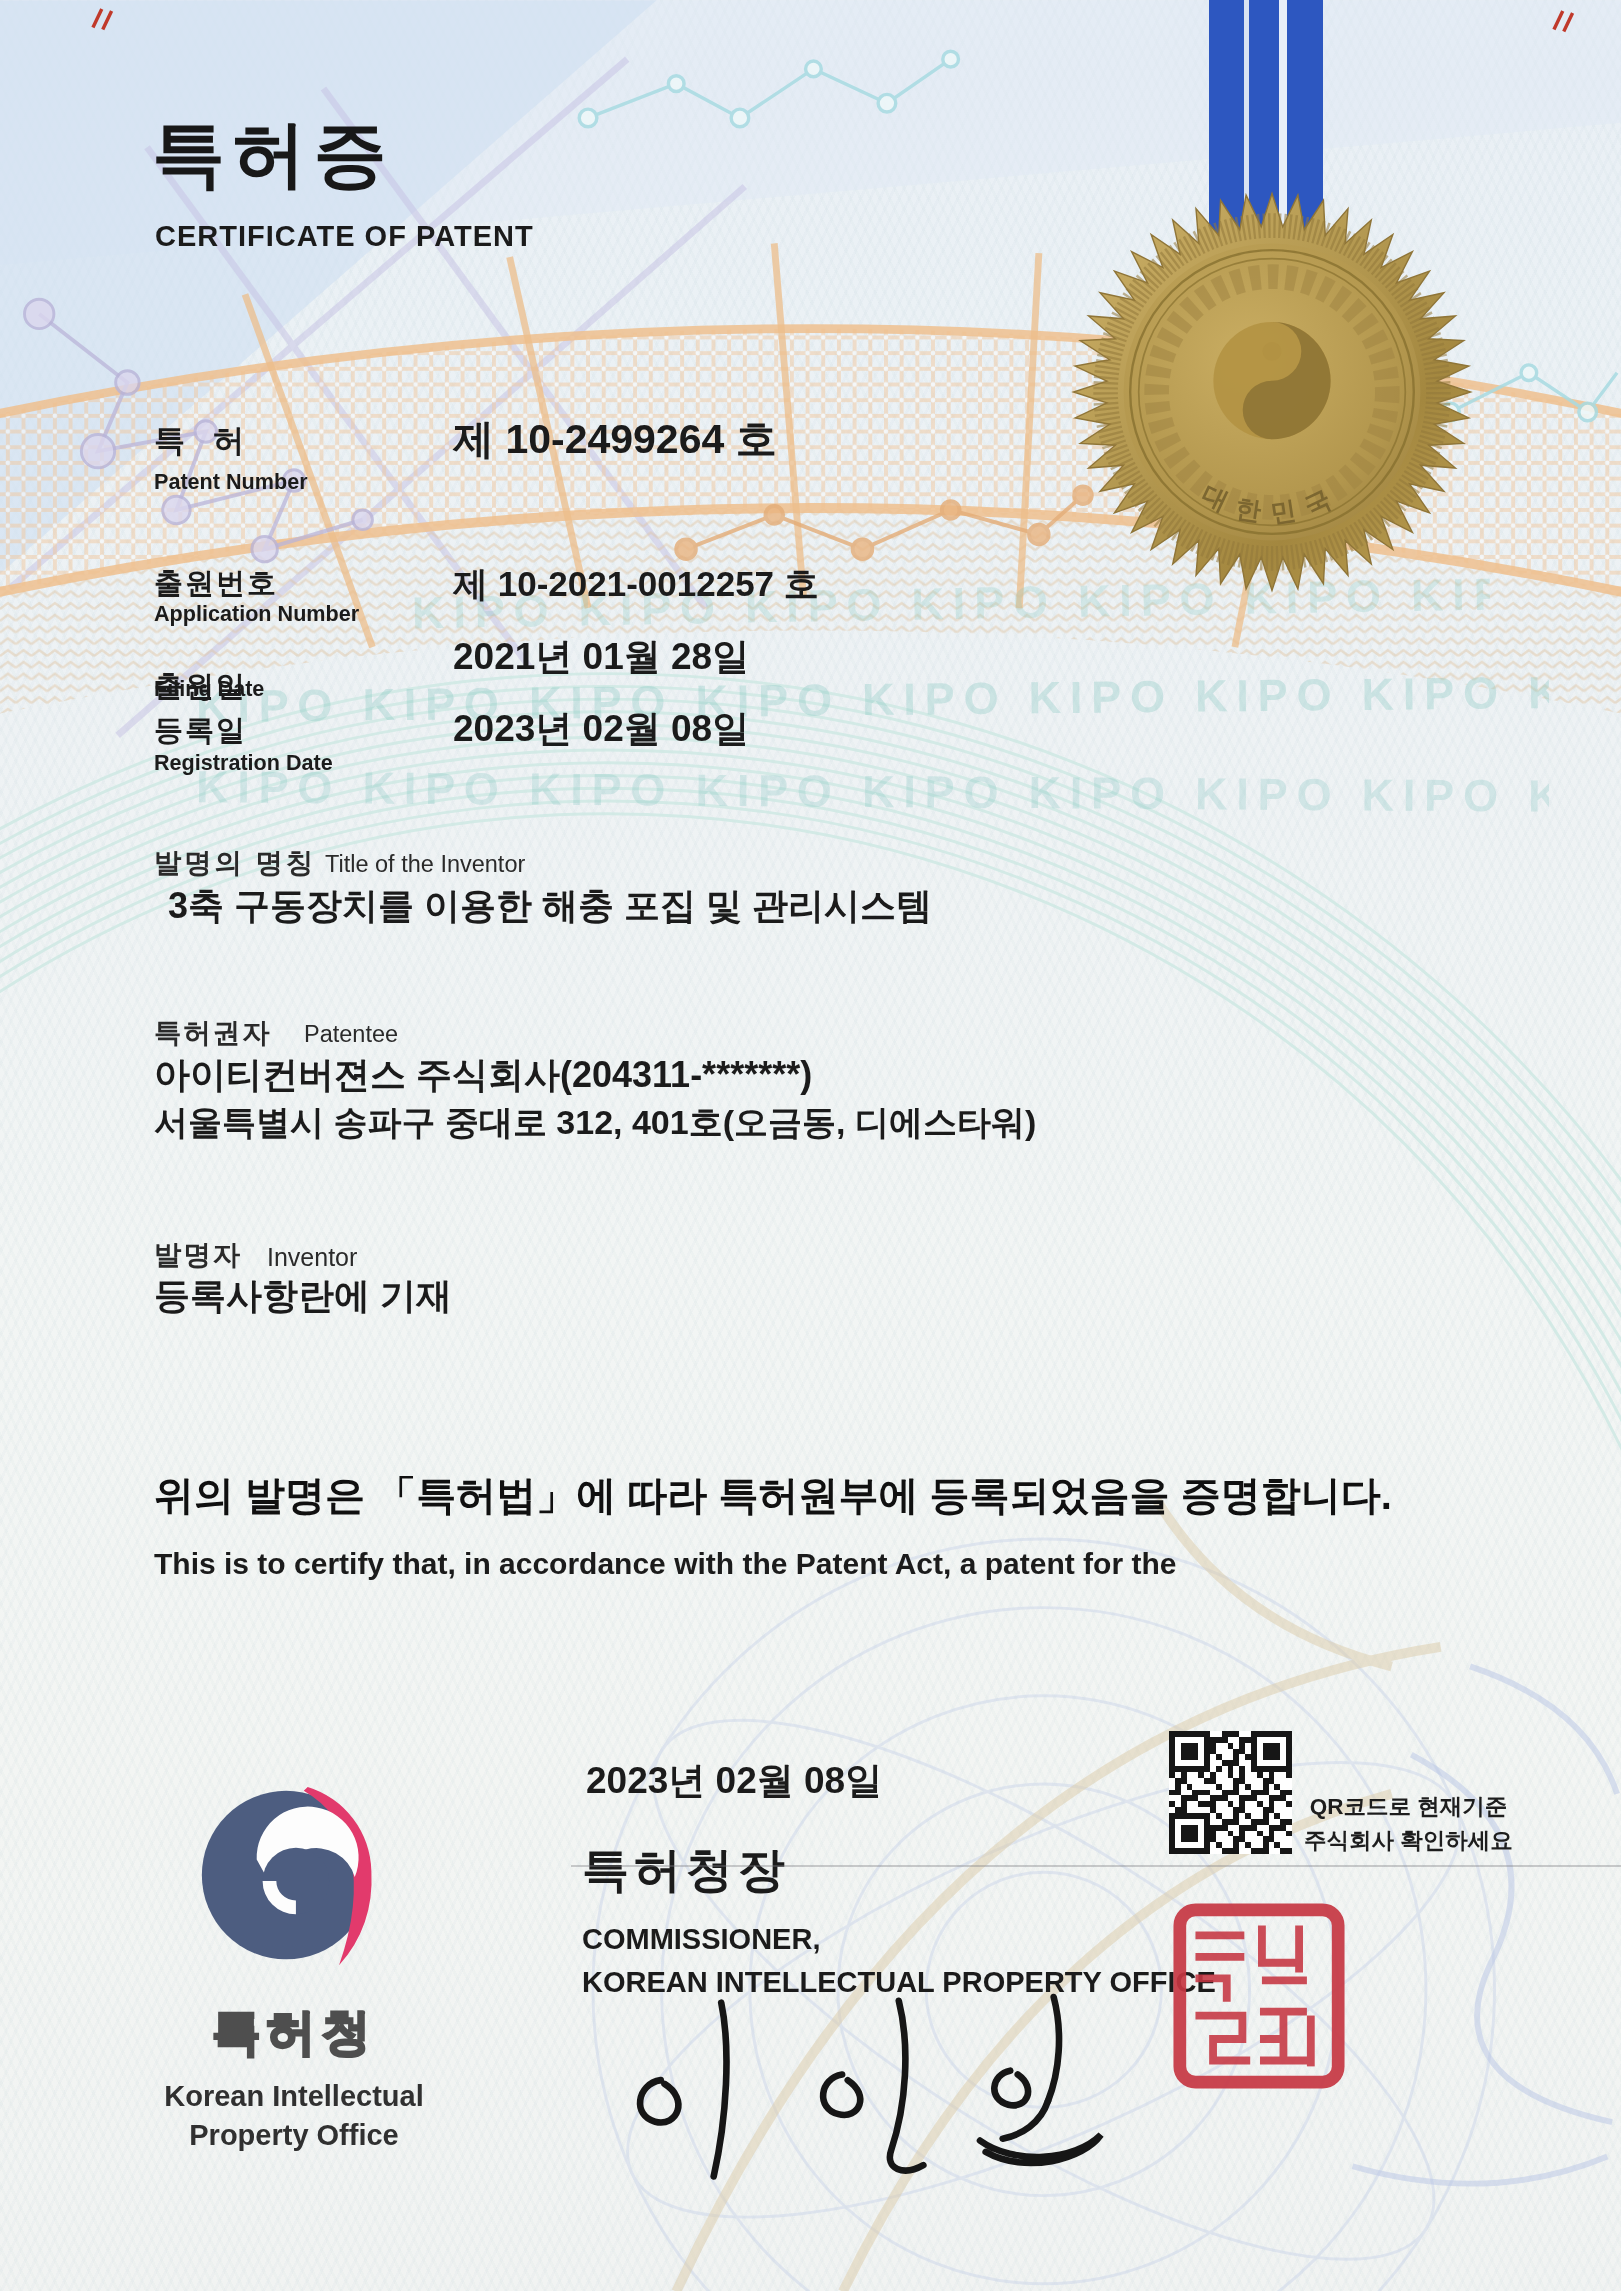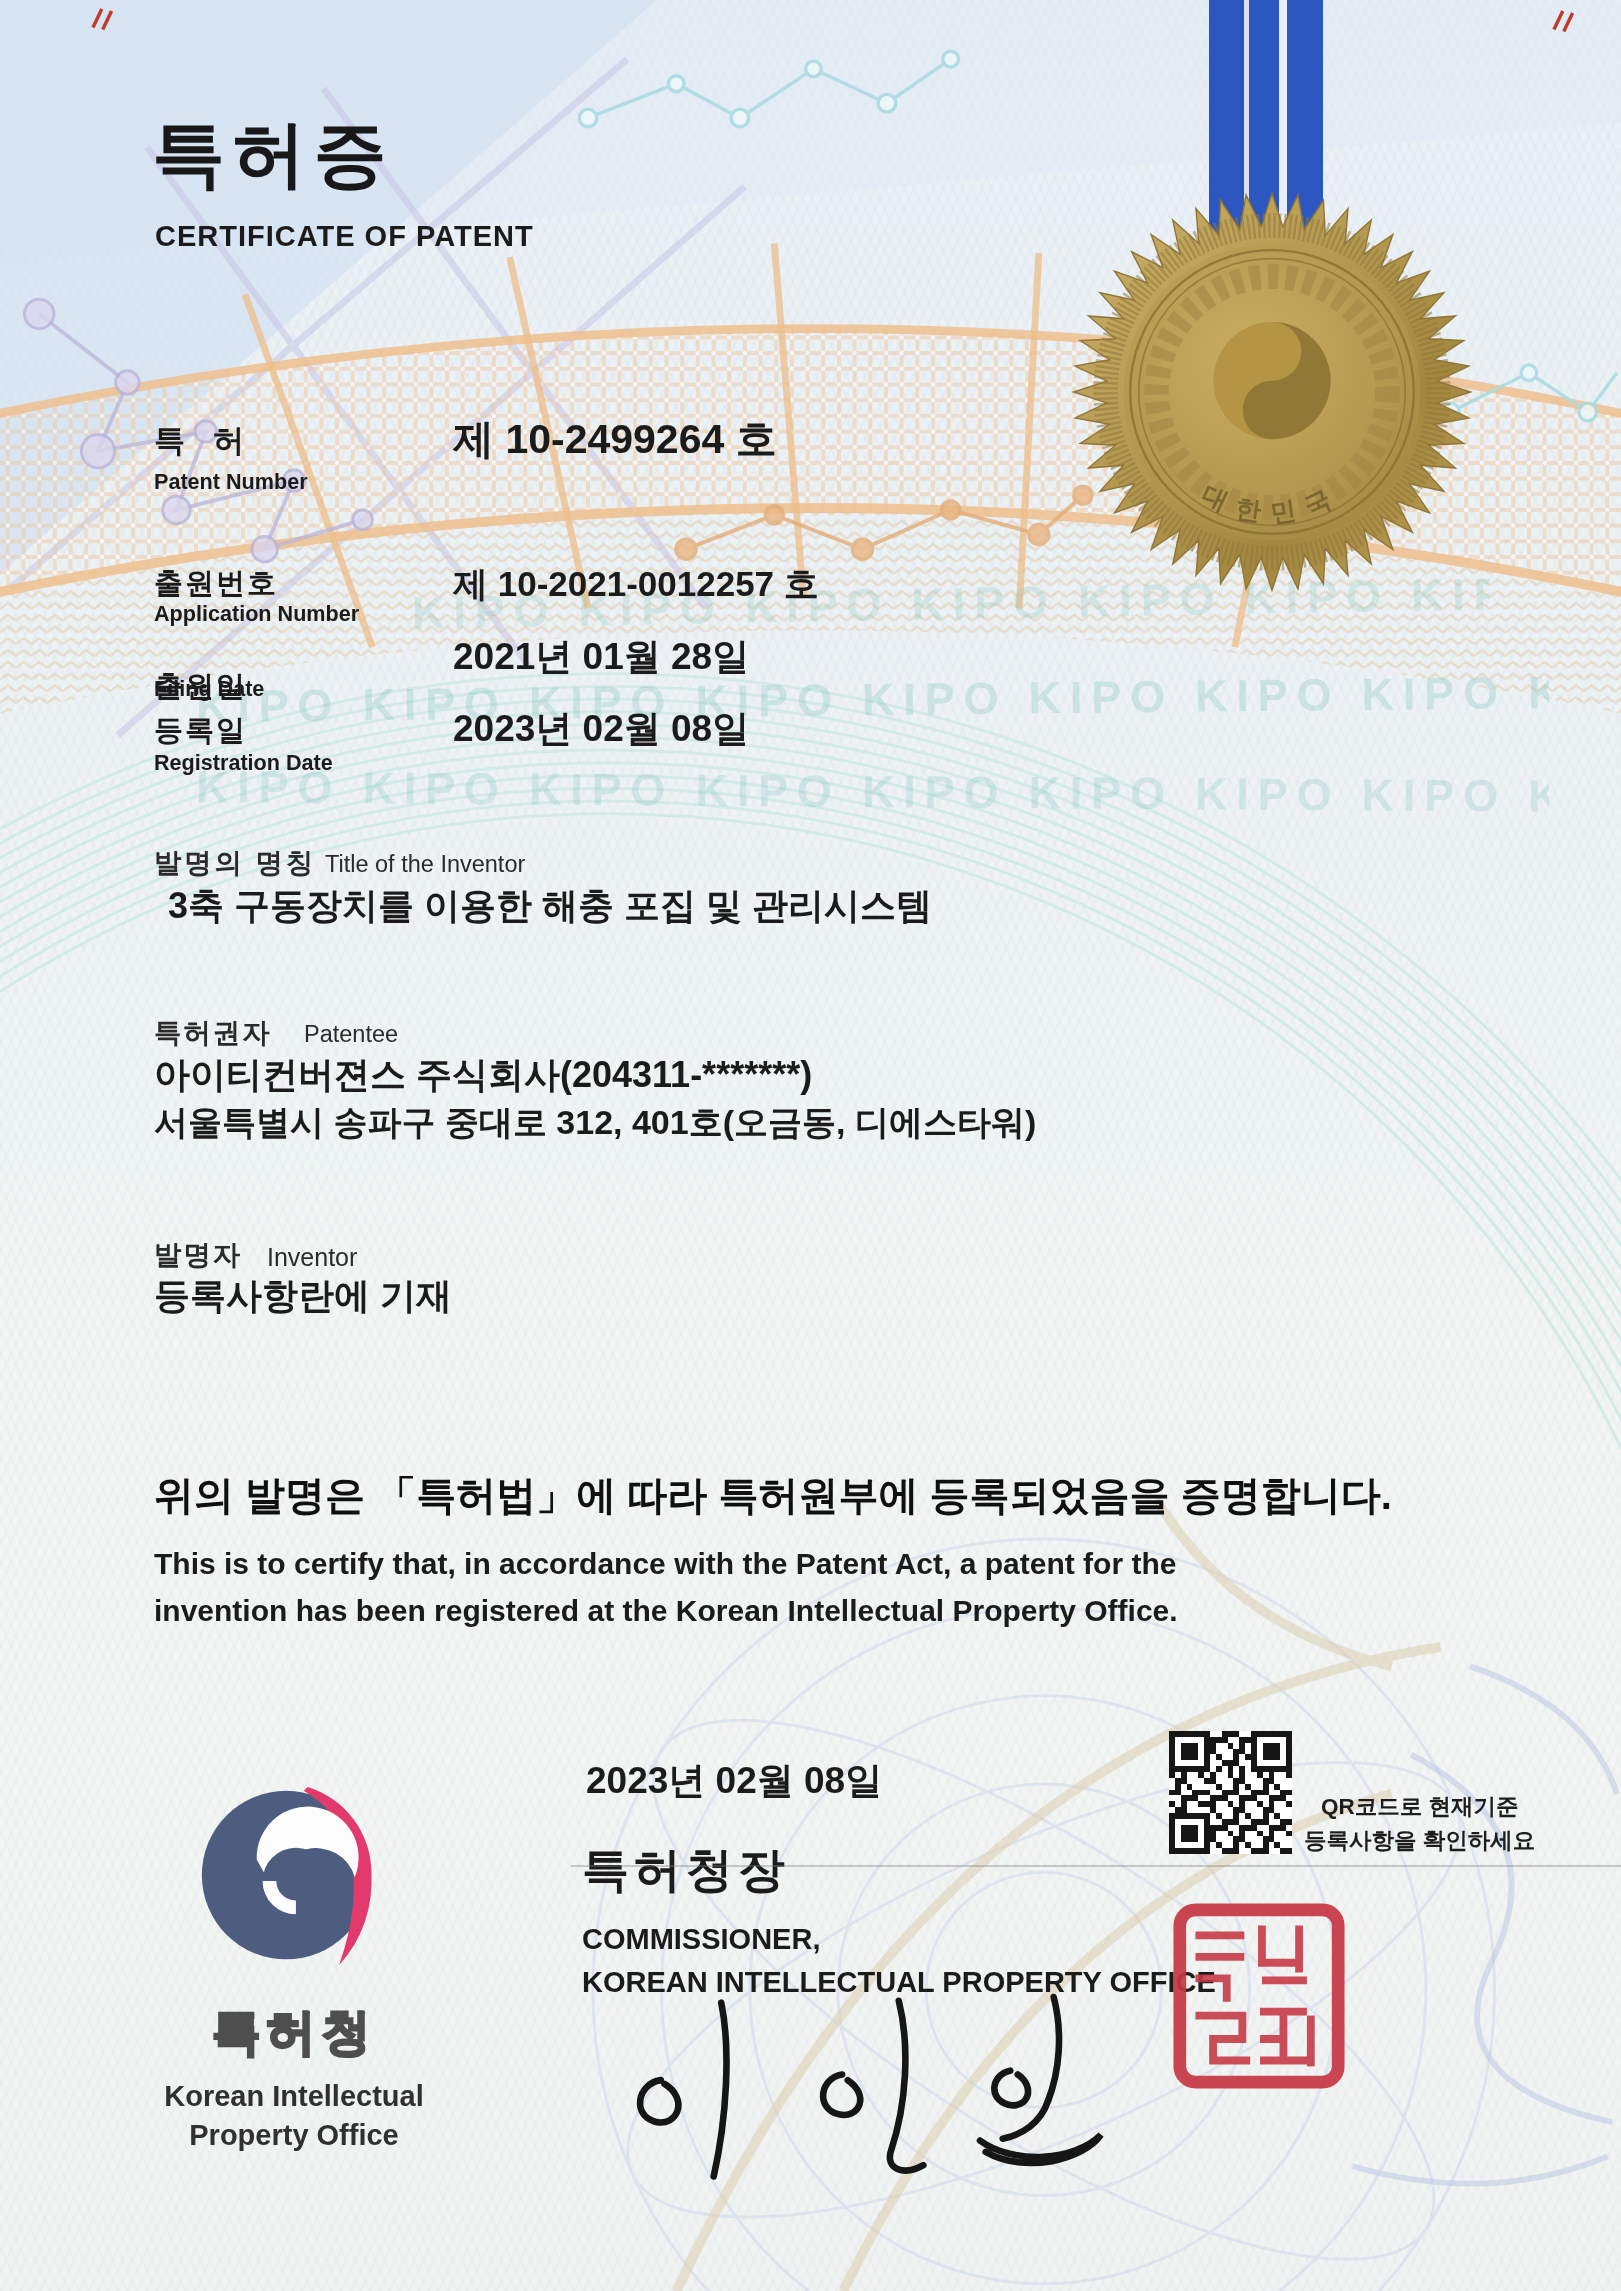--- a/index.html
+++ b/index.html
@@ -241,21 +241,20 @@
   <div class="abs z2 txt pat-lab-en">Patentee</div>
   <div class="abs z2 txt val pat-name">아이티컨버젼스 주식회사(204311-*******)</div>
   <div class="abs z2 txt val pat-addr">서울특별시 송파구 중대로 312, 401호(오금동, 디에스타워)</div>
 
   <div class="abs z2 txt invr-lab-ko">발명자</div>
   <div class="abs z2 txt invr-lab-en">Inventor</div>
   <div class="abs z2 txt val invr-val">등록사항란에 기재</div>
 
   <div class="abs z2 txt val stmt-ko">위의 발명은 「특허법」에 따라 특허원부에 등록되었음을 증명합니다.</div>
   <div class="abs z2 txt val stmt-en1">This is to certify that, in accordance with the Patent Act, a patent for the</div>
-  <div class="abs z2 txt val stmt-en2">invention has been registered at the Korean Intellectual Property Office.</div>
 
   <div class="abs z2 txt iss-date">2023년 02월 08일</div>
   <div class="abs z3 fold-line"></div>
   <div class="abs z2 txt iss-title">특허청장</div>
   <div class="abs z2 txt val iss-en1">COMMISSIONER,</div>
   <div class="abs z2 txt val iss-en2">KOREAN INTELLECTUAL PROPERTY OFFICE</div>
 
   <svg class="abs z3" width="510" height="206" viewBox="0 0 540 215" style="left:606px;top:1988px;">
     <title>이 인 실</title>
     <g stroke="#161616" stroke-width="7" fill="none" stroke-linecap="round">
@@ -719,21 +718,21 @@
       <div class="qr-on"></div>
       <div class="qr-on"></div>
       <div class="qr-on"></div>
       <div></div>
       <div></div>
       <div class="qr-on"></div>
       <div class="qr-on"></div>
     </div>
   <div class="abs z3 qr-note">
     <div>QR코드로 현재기준</div>
-    <div>등록사항을 확인하세요</div>
+    <div>주식회사 확인하세요</div>
   </div>
 
   <svg class="abs z3" width="196" height="201" viewBox="0 0 200 205" style="left:194px;top:1779px;">
     <circle cx="94" cy="98" r="86" fill="#4d5d80"></circle>
     <path d="M116 8 A 92 92 0 0 1 181 94 Q 184 150 148 190 Q 170 128 160 78 Q 150 34 112 12 Z" fill="#e23a6c"></path>
     <path d="M64 82 A 52 52 0 1 1 164 100 A 40 40 0 1 0 86 122 Z" fill="#fdfdfd"></path>
     <circle cx="104" cy="104" r="34" fill="#4d5d80"></circle>
     <path d="M70 104 a34 34 0 0 0 34 34 l0 -14 a20 20 0 0 1 -20 -20 Z" fill="#fdfdfd"></path>
   </svg>
   <div class="abs z3 txt logo-ko">특허청</div>

